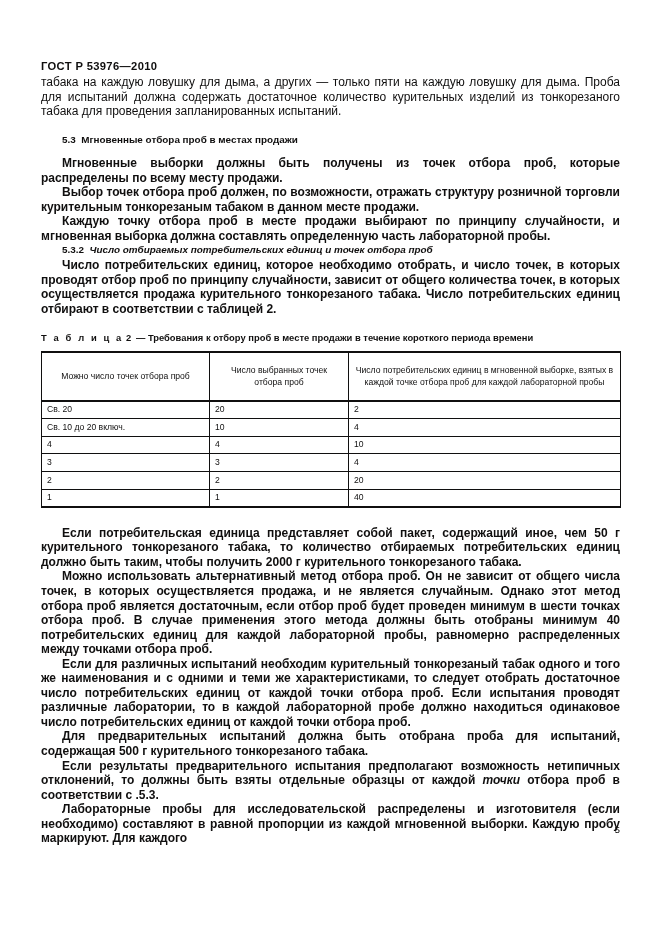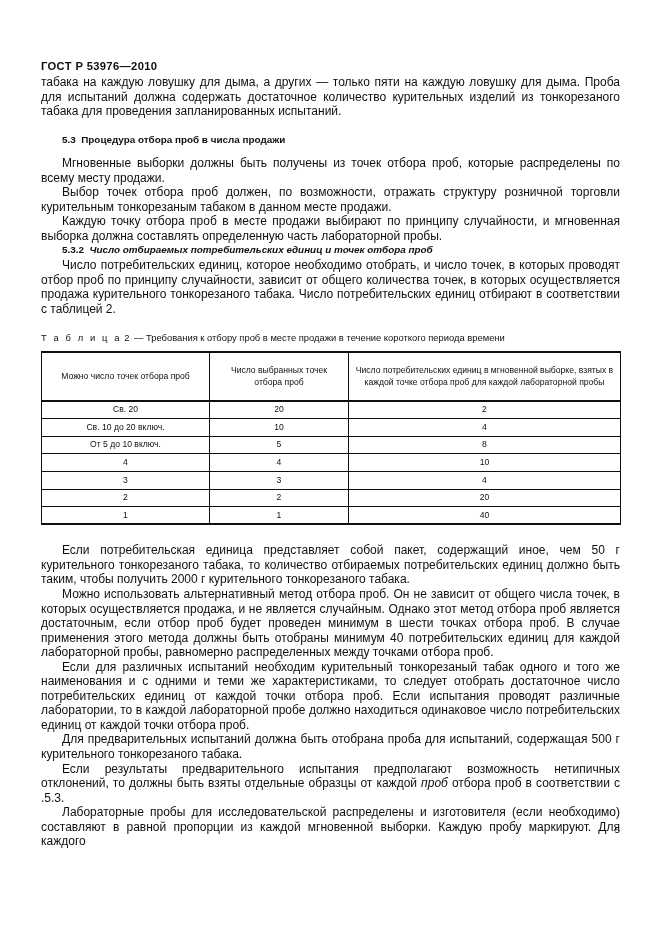--- a/index.html
+++ b/index.html
@@ -39,20 +39,21 @@
   .para {
     font-size: 12px;
     line-height: 14.55px;
     text-align: justify;
     text-justify: inter-word;
     margin: 0;
     hyphens: manual;
   }
   .para.indent {
     text-indent: 21px;
+    font-weight: bold;
   }
 
   
   .clause {
     font-size: 9.9px;
     line-height: 14.55px;
     font-weight: bold;
     margin: 0;
     padding-left: 21px;
   }
@@ -68,20 +69,21 @@
     font-style: italic;
   }
   .clause-spacer-lg { height: 14px; }
   .clause-spacer-md { height: 9px; }
 
   
   .table-caption {
     font-size: 9.4px;
     line-height: 13px;
     margin: 0;
+    font-weight: bold;
   }
   .table-caption .tword {
     letter-spacing: 2.1px;
   }
   table.gost {
     width: 579px;
     border-collapse: collapse;
     table-layout: fixed;
     margin: 0;
   }
@@ -104,21 +106,20 @@
   }
   table.gost thead th {
     height: 49px;
     text-align: center;
     border-top: 2.1px solid #100f0f;
     border-bottom: 2.1px solid #100f0f;
     padding: 2px 6px;
   }
   table.gost tbody td {
     height: 17.6px;
-    text-align: center;
   }
   table.gost tbody tr:last-child td {
     border-bottom: 2.1px solid #100f0f;
   }
   td.lbl-left {
     text-align: left;
     padding-left: 20px;
   }
 
   
@@ -144,21 +145,21 @@
     <div class="doc-header">
       <span>ГОСТ Р 53976—2010</span>
     </div>
 
     <p class="para">табака на каждую ловушку для дыма, а других — только пяти на каждую ловушку для дыма. Проба для испытаний должна содержать достаточное количество курительных изделий из тонкорезаного табака для проведения запланированных испытаний.</p>
 
     <div class="clause-spacer-lg"></div>
 
     <p class="clause">
       <span class="num">5.3</span>&nbsp;
-      <span class="ttl">Процедура отбора проб в числа продажи</span>
+      <span class="ttl">Мгновенные отбора проб в местах продажи</span>
     </p>
 
     <div class="clause-spacer-md"></div>
 
 
     <p class="para indent">Мгновенные выборки должны быть получены из точек отбора проб, которые распределены по всему месту продажи.</p>
     <p class="para indent">Выбор точек отбора проб должен, по возможности, отражать структуру розничной торговли курительным тонкорезаным табаком в данном месте продажи.</p>
     <p class="para indent">Каждую точку отбора проб в месте продажи выбирают по принципу случайности, и мгновенная выборка должна составлять определенную часть лабораторной пробы.</p>
 
     <p class="clause italic-title">
@@ -197,25 +198,20 @@
           <td class="lbl-left">Св. 20</td>
           <td>20</td>
           <td>2</td>
         </tr>
         <tr>
           <td class="lbl-left">Св. 10 до 20 включ.</td>
           <td>10</td>
           <td>4</td>
         </tr>
         <tr>
-          <td class="lbl-left">От 5 до 10 включ.</td>
-          <td>5</td>
-          <td>8</td>
-        </tr>
-        <tr>
           <td>4</td>
           <td>4</td>
           <td>10</td>
         </tr>
         <tr>
           <td>3</td>
           <td>3</td>
           <td>4</td>
         </tr>
         <tr>
@@ -233,21 +229,21 @@
 
     <div style="height:18px"></div>
 
     <p class="para indent">Если потребительская единица представляет собой пакет, содержащий иное, чем 50 г курительного тонкорезаного табака, то количество отбираемых потребительских единиц должно быть таким, чтобы получить 2000 г курительного тонкорезаного табака.</p>
     <p class="para indent">Можно использовать альтернативный метод отбора проб. Он не зависит от общего числа точек, в которых осуществляется продажа, и не является случайным. Однако этот метод отбора проб является достаточным, если отбор проб будет проведен минимум в шести точках отбора проб. В случае применения этого метода должны быть отобраны минимум 40 потребительских единиц для каждой лабораторной пробы, равномерно распределенных между точками отбора проб.</p>
 
 
     <p class="para indent">Если для различных испытаний необходим курительный тонкорезаный табак одного и того же наименования и с одними и теми же характеристиками, то следует отобрать достаточное число потребительских единиц от каждой точки отбора проб. Если испытания проводят различные лаборатории, то в каждой лабораторной пробе должно находиться одинаковое число потребительских единиц от каждой точки отбора проб.</p>
     <p class="para indent">Для предварительных испытаний должна быть отобрана проба для испытаний, содержащая 500 г курительного тонкорезаного табака.</p>
 
-    <p class="para indent"><span>Если результаты предварительного испытания предполагают возможность нетипичных отклонений, то должны быть взяты отдельные образцы от каждой </span><em class="it">проб</em><span> отбора проб в соответствии с .5.3.</span></p>
+    <p class="para indent"><span>Если результаты предварительного испытания предполагают возможность нетипичных отклонений, то должны быть взяты отдельные образцы от каждой </span><em class="it">точки</em><span> отбора проб в соответствии с .5.3.</span></p>
 
     <p class="para indent">Лабораторные пробы для исследовательской распределены и изготовителя (если необходимо) составляют в равной пропорции из каждой мгновенной выборки. Каждую пробу маркируют. Для каждого</p>
 
   </div>
 
   <div class="page-number">5</div>
 
 </div>
 
 </body></html>

